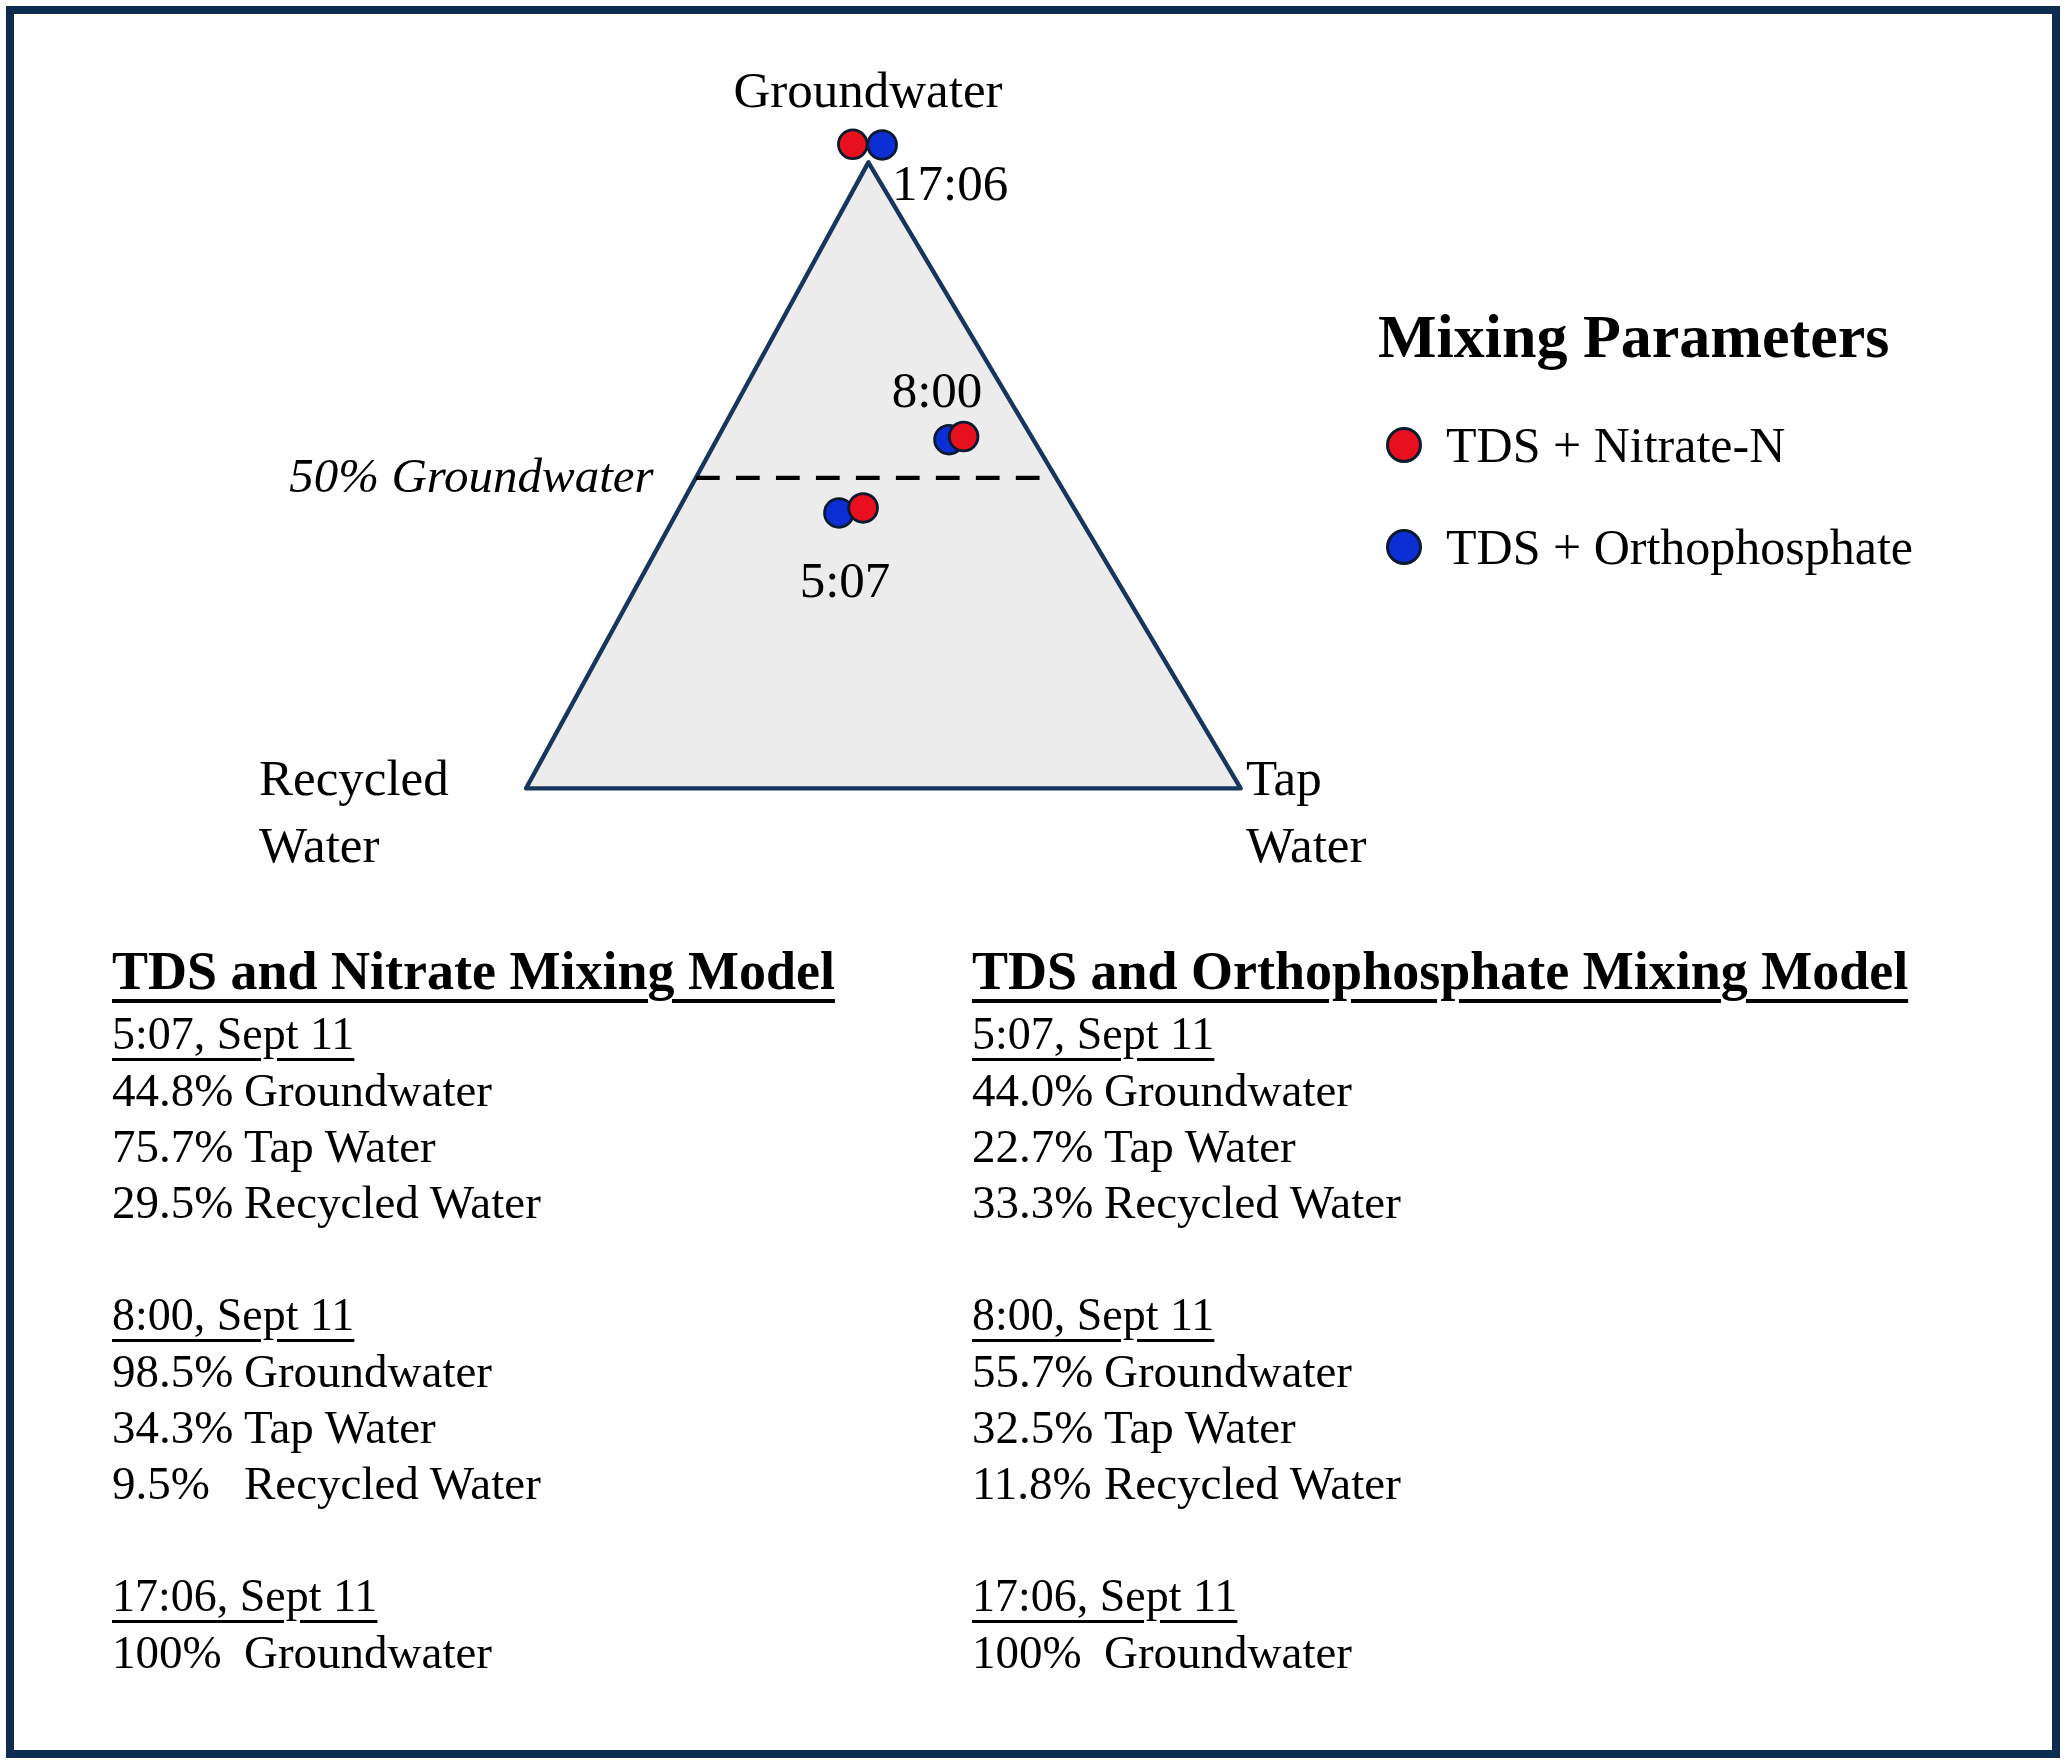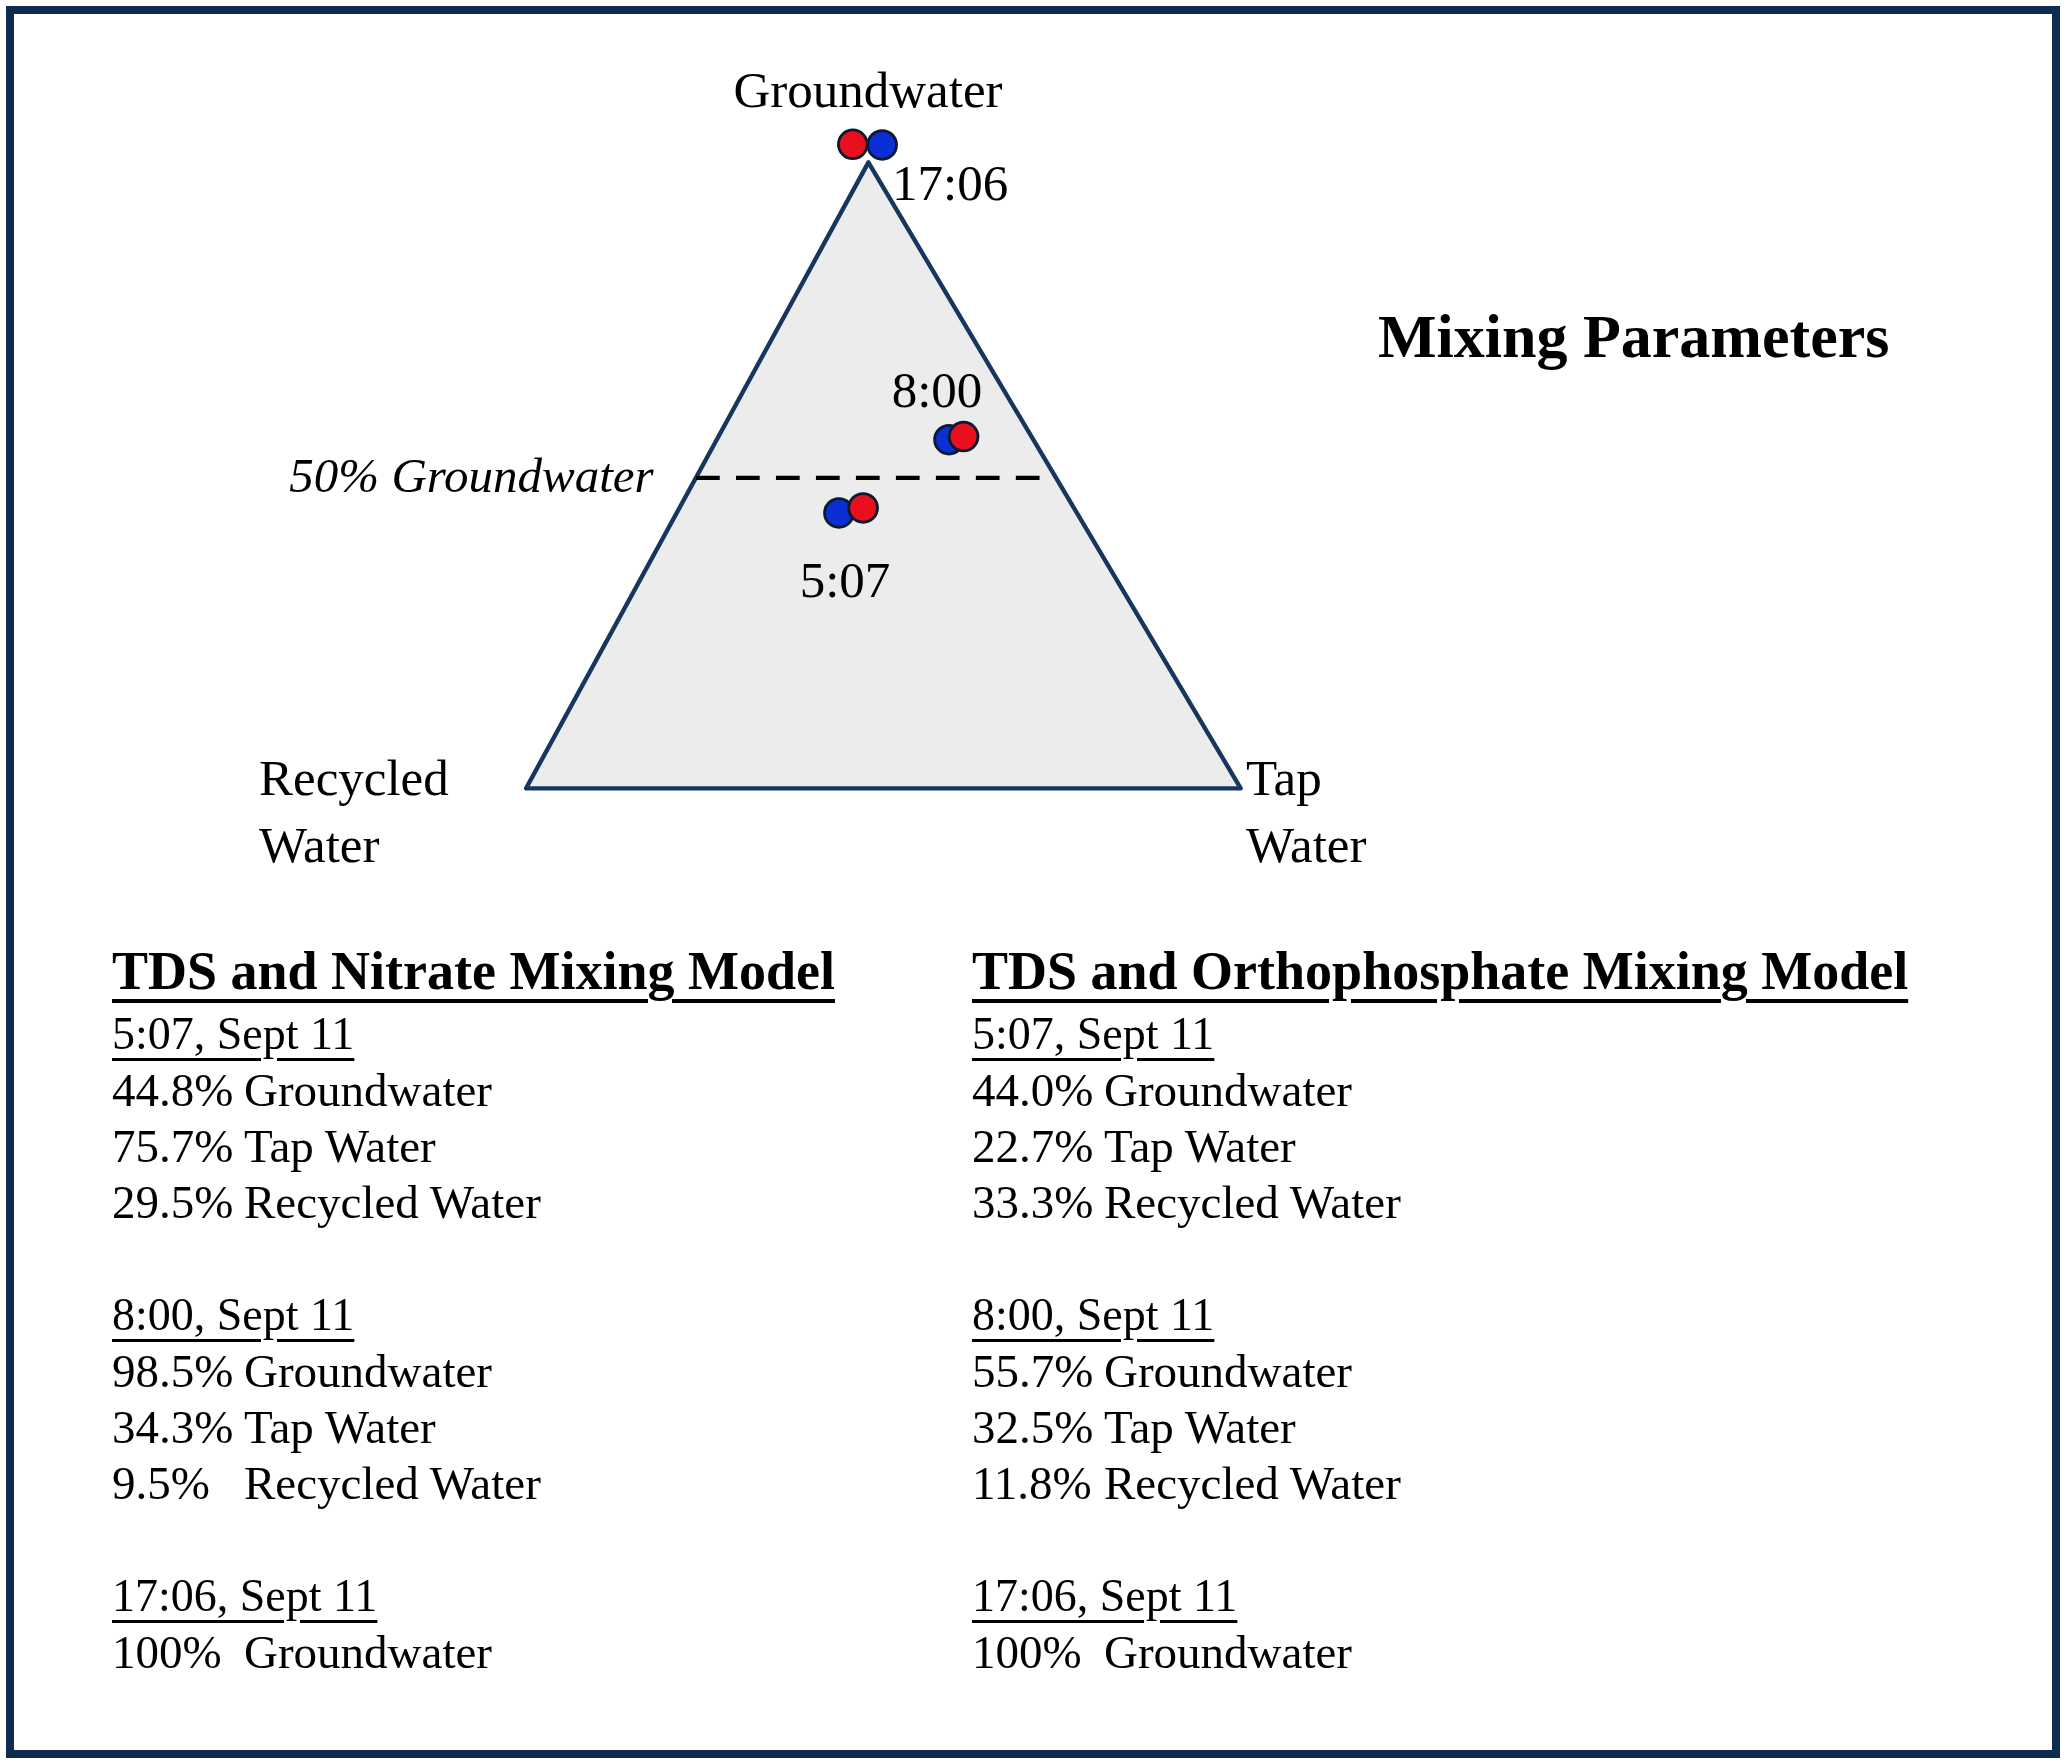--- a/index.html
+++ b/index.html
@@ -65,20 +65,28 @@
 <div class="abs vertex-label top-vertex">Groundwater</div>
 <div class="abs vertex-label left-vertex">Recycled Water</div>
 <div class="abs vertex-label right-vertex">Tap Water</div>
 <div class="abs time-label t1706">17:06</div>
 <div class="abs time-label t800">8:00</div>
 <div class="abs time-label t507">5:07</div>
 <div class="abs fifty-label">50% Groundwater</div>
 
 <div class="abs legend-title">Mixing Parameters</div>
 <div class="abs legend-rows">
+  <div class="legend-row">
+    <span class="legend-dot red" style="background: rgb(232, 16, 30);"></span>
+    <span class="legend-label">TDS + Nitrate-N</span>
+  </div>
+  <div class="legend-row">
+    <span class="legend-dot blue" style="background: rgb(11, 47, 212);"></span>
+    <span class="legend-label">TDS + Orthophosphate</span>
+  </div>
 </div>
 
 <div class="abs model-col col-left">
   <div class="model-title">TDS and Nitrate Mixing Model</div>
   <div class="model-entries">
       <div class="model-entry">
         <div class="entry-time">5:07, Sept 11</div>
         <div class="entry-row">
           <span class="entry-pct">44.8%</span>
           <span class="entry-src">Groundwater</span>

